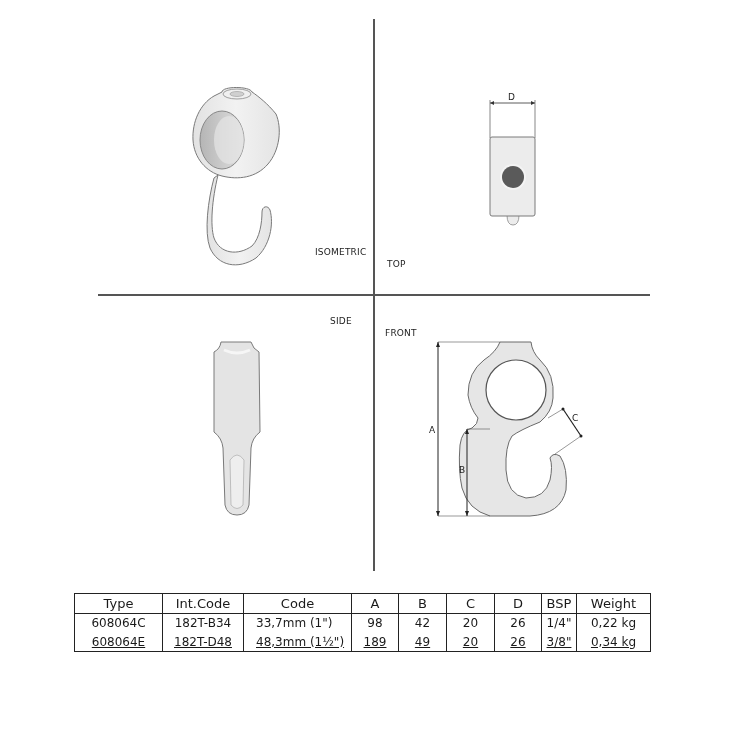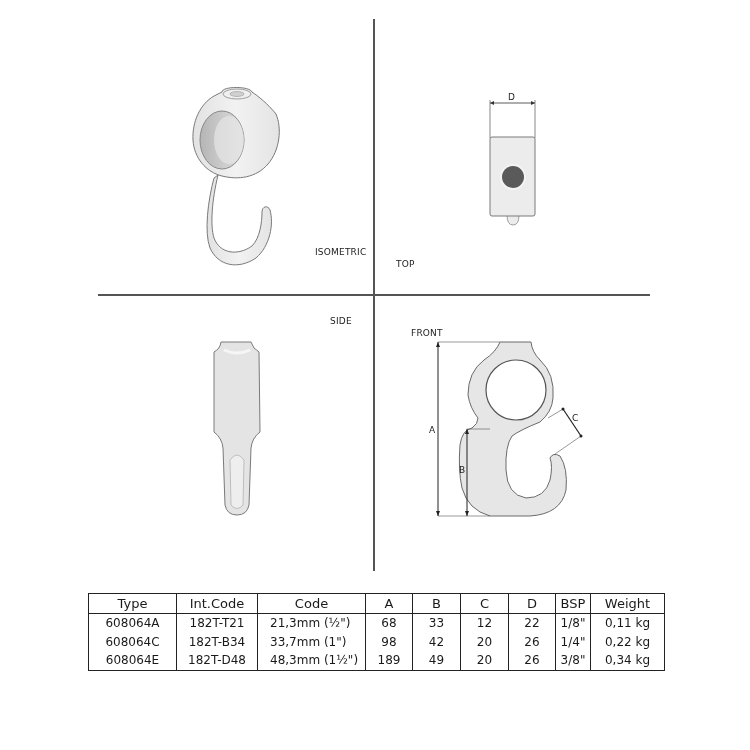--- a/index.html
+++ b/index.html
@@ -3,27 +3,27 @@
 <meta charset="utf-8">
 <style>
   html, body { margin: 0; padding: 0; background: #ffffff; }
   body { width: 750px; height: 750px; position: relative; overflow: hidden;
          font-family: "DejaVu Sans", sans-serif; color: #1a1a1a; }
   .canvas { position: absolute; left: 0; top: 0; width: 750px; height: 750px; }
   .view-label { position: absolute; font-size: 9px; letter-spacing: 0.2px; color: #222; }
   .vline { position: absolute; left: 373px; top: 19px; width: 1.5px; height: 552px; background: #555; }
   .hline { position: absolute; left: 98px; top: 294px; width: 552px; height: 1.5px; background: #555; }
 
-  table.spec { position: absolute; left: 88px; top: 593px; width: 576px; border-collapse: collapse;
+  table.spec { position: absolute; left: 74px; top: 593px; width: 576px; border-collapse: collapse;
                font-size: 12px; table-layout: fixed; padding-left: 12px; }
   table.spec th, table.spec td { border-left: 1px solid #222; border-right: 1px solid #222;
                text-align: center; padding: 0; white-space: nowrap; }
   table.spec th { font-weight: normal; font-size: 13px; height: 19px; border-bottom: 1px solid #222; border-top: 1.5px solid #222; }
   table.spec td { height: 18.5px; line-height: 18px; }
-  table.spec tr:last-child td { border-bottom: 1.5px solid #222; }
+  table.spec tr:last-child td { border-bottom: 1.5px solid #222; text-decoration: underline; }
   table.spec td.left { text-align: left; padding-left: 12px; }
 </style>
 </head>
 <body>
 
 <div class="canvas">
 
   <div class="vline"></div>
   <div class="hline"></div>
 
@@ -91,23 +91,23 @@
       <circle cx="581" cy="436" r="1.5" fill="#222"></circle>
     </g>
   </svg>
 
   <span class="view-label" style="left:508px;top:92px;font-size:9px">D</span>
   <span class="view-label" style="left:429px;top:425px;font-size:9px">A</span>
   <span class="view-label" style="left:459px;top:465px;font-size:9px">B</span>
   <span class="view-label" style="left:572px;top:413px;font-size:9px">C</span>
 
   <span class="view-label" style="left:315px;top:247px">ISOMETRIC</span>
-  <span class="view-label" style="left:396px;top:259px">TOP</span>
+  <span class="view-label" style="left:387px;top:259px">TOP</span>
   <span class="view-label" style="left:330px;top:316px">SIDE</span>
-  <span class="view-label" style="left:411px;top:328px">FRONT</span>
+  <span class="view-label" style="left:385px;top:328px">FRONT</span>
 
   <table class="spec">
     <colgroup>
       <col style="width:88px">
         <col style="width:81px">
         <col style="width:108px">
         <col style="width:47px">
       <col style="width:48px">
         <col style="width:48px">
         <col style="width:47px">
@@ -122,31 +122,20 @@
         <th>A</th>
         <th>B</th>
         <th>C</th>
         <th>D</th>
         <th>BSP</th>
         <th>Weight</th>
       </tr>
     </thead>
     <tbody>
       <tr>
-        <td>608064A</td>
-        <td>182T-T21</td>
-        <td class="left">21,3mm (½")</td>
-        <td>68</td>
-        <td>33</td>
-        <td>12</td>
-        <td>22</td>
-        <td>1/8"</td>
-        <td>0,11 kg</td>
-      </tr>
-      <tr>
         <td>608064C</td>
         <td>182T-B34</td>
         <td class="left">33,7mm (1")</td>
         <td>98</td>
         <td>42</td>
         <td>20</td>
         <td>26</td>
         <td>1/4"</td>
         <td>0,22 kg</td>
       </tr>

